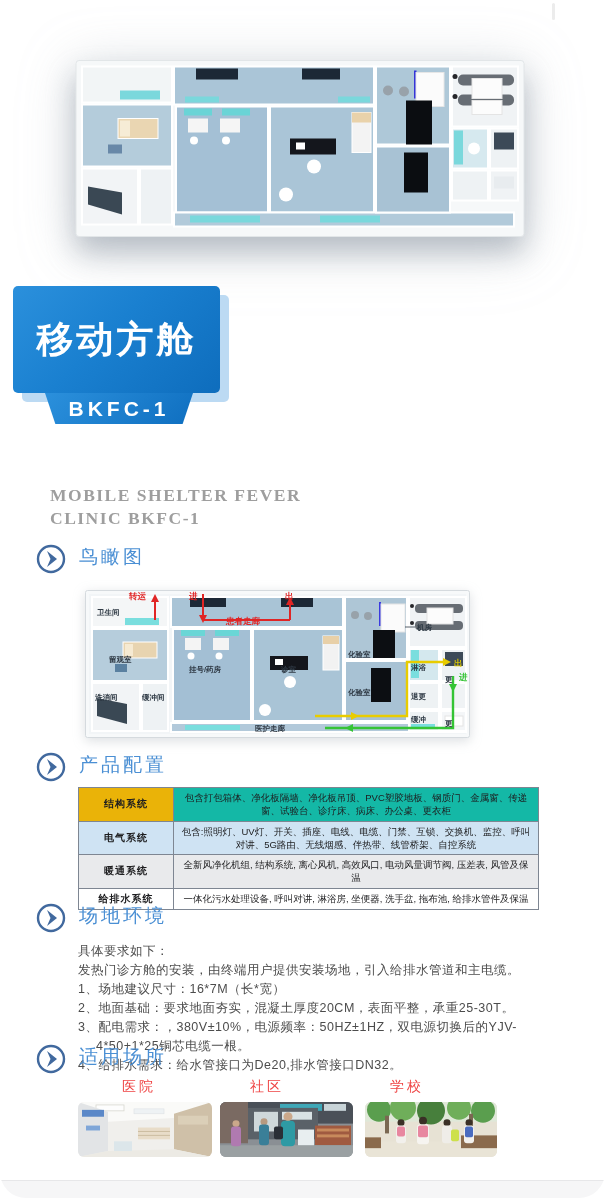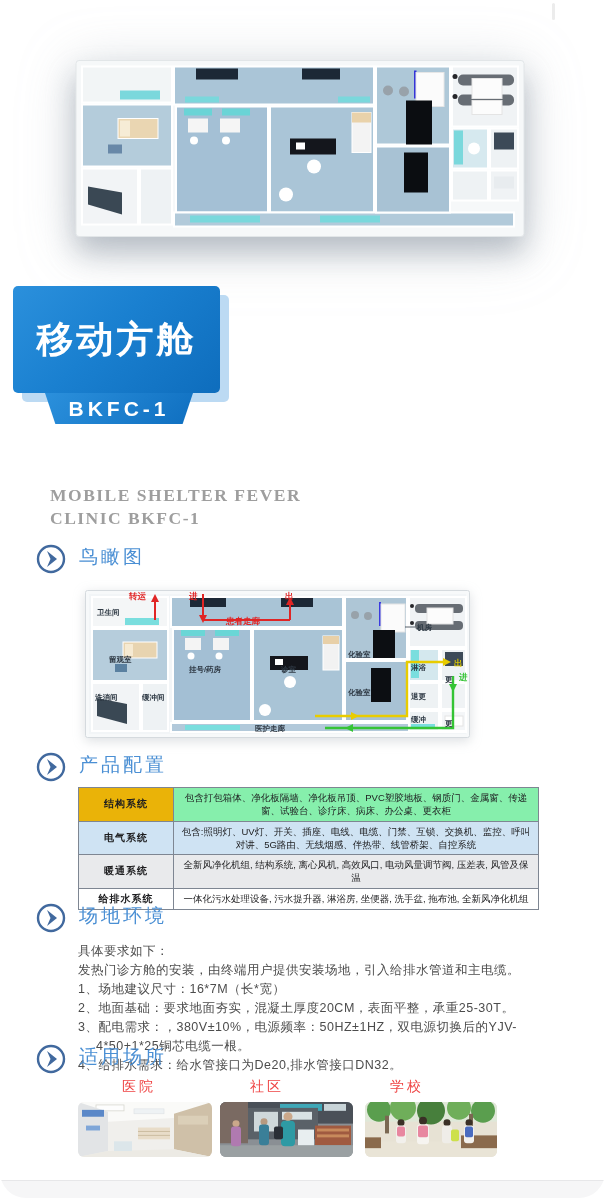--- a/index.html
+++ b/index.html
@@ -65,21 +65,21 @@
   .fp-green{font:700 8.5px "Liberation Sans",sans-serif;fill:#35c435;}
 
   
   .cfg-table{
     position:absolute;left:78px;top:787px;width:461px;
     border-collapse:collapse;font-size:9.5px;color:#1d1d1f;
   }
   .cfg-table td{border:1px solid #7e8692;padding:3px 6px;line-height:1.4;vertical-align:middle;text-align:center;}
   .cfg-table td.lbl{width:82px;font-weight:700;font-size:10px;letter-spacing:1px;}
   .cfg-table tr.r0 td.lbl{background:#eab308;}
-  .cfg-table tr.r0 td.cnt{background:#86efac;}
+  .cfg-table tr.r0 td.cnt{background:#14b8a6;}
   .cfg-table tr.r1 td{background:#cfe3f3;}
   .cfg-table tr.r2 td{background:#e9eaec;}
   .cfg-table tr.r3 td{background:#ffffff;}
 
   
   .site-text{
     position:absolute;left:78px;top:942px;width:490px;
     font-size:12.5px;color:#4c4c4c;line-height:1.52;letter-spacing:0.5px;
   }
   .req-item{padding-left:18px;text-indent:-18px;}
@@ -315,21 +315,21 @@
       <tr class="r1">
         <td class="lbl">电气系统</td>
         <td class="cnt">包含:照明灯、UV灯、开关、插座、电线、电缆、门禁、互锁、交换机、监控、呼叫对讲、5G路由、无线烟感、伴热带、线管桥架、自控系统</td>
       </tr>
       <tr class="r2">
         <td class="lbl">暖通系统</td>
         <td class="cnt">全新风净化机组, 结构系统, 离心风机, 高效风口, 电动风量调节阀, 压差表, 风管及保温</td>
       </tr>
       <tr class="r3">
         <td class="lbl">给排水系统</td>
-        <td class="cnt">一体化污水处理设备, 污水提升器, 淋浴房, 坐便器, 洗手盆, 拖布池, 全新风净化机组</td>
+        <td class="cnt">一体化污水处理设备, 呼叫对讲, 淋浴房, 坐便器, 洗手盆, 拖布池, 给排水管件及保温</td>
       </tr>
     </tbody>
   </table>
 
   <div class="sec sec-site">
     <span class="sec-icon">
       <svg viewBox="0 0 30 30">
           <circle cx="15" cy="15" r="13" fill="none" stroke="#41699e" stroke-width="2.4"></circle>
           <polygon points="11,7 21,15 11,23 14.5,15" fill="#41699e"></polygon>
         </svg>

